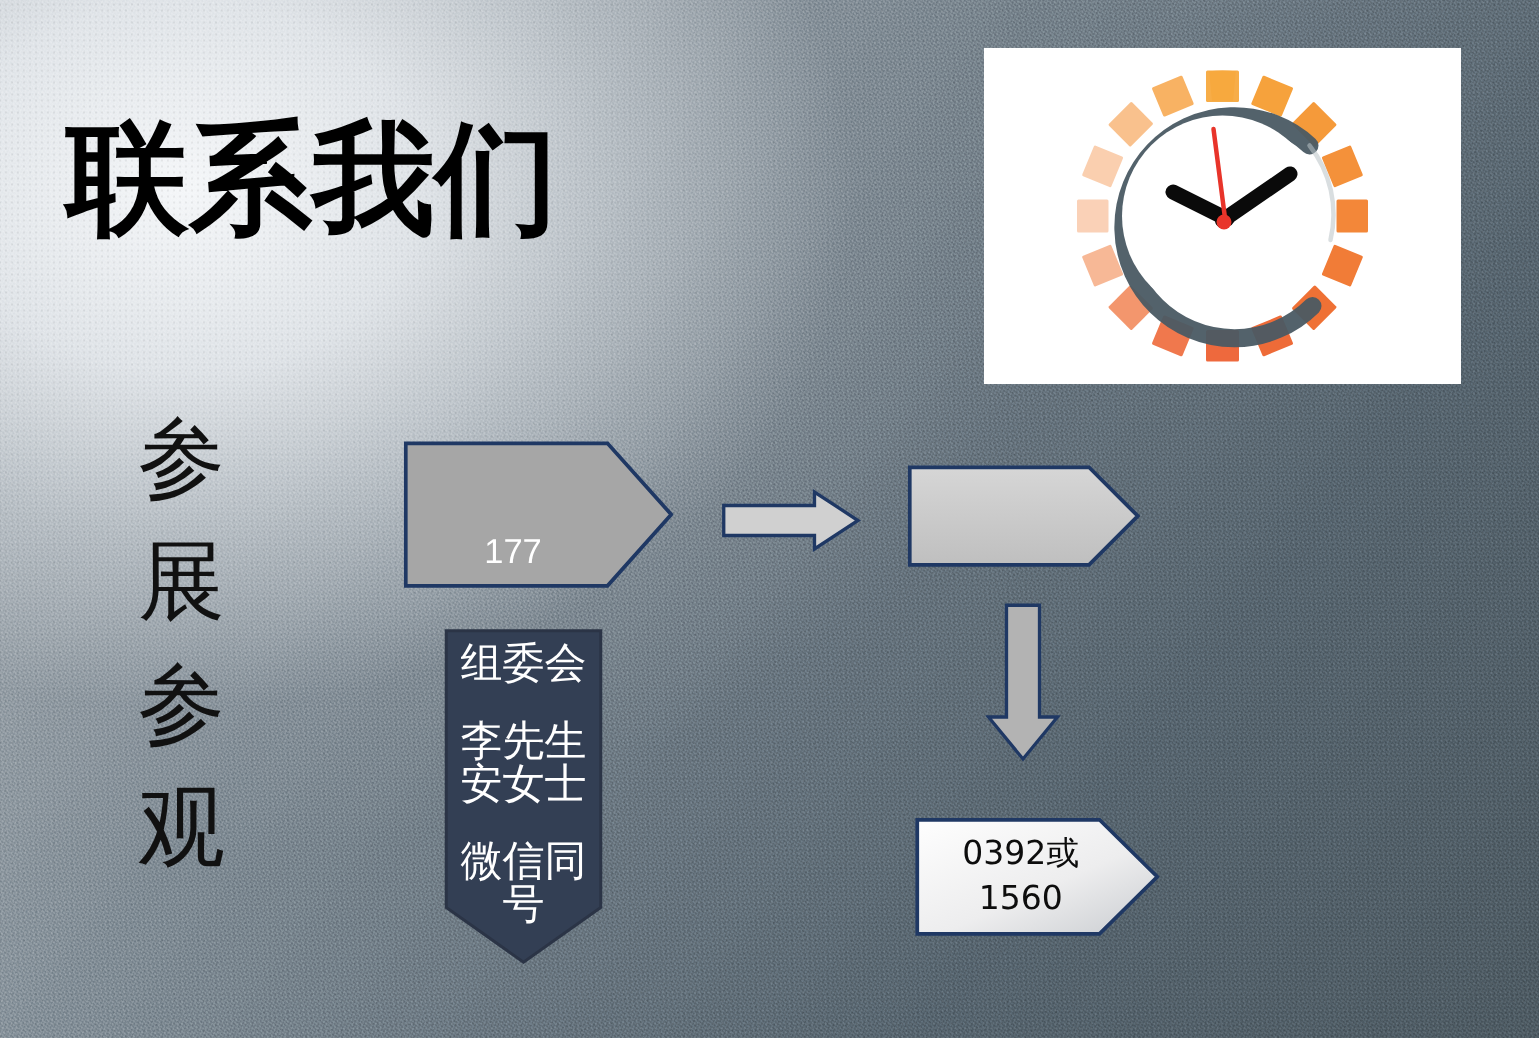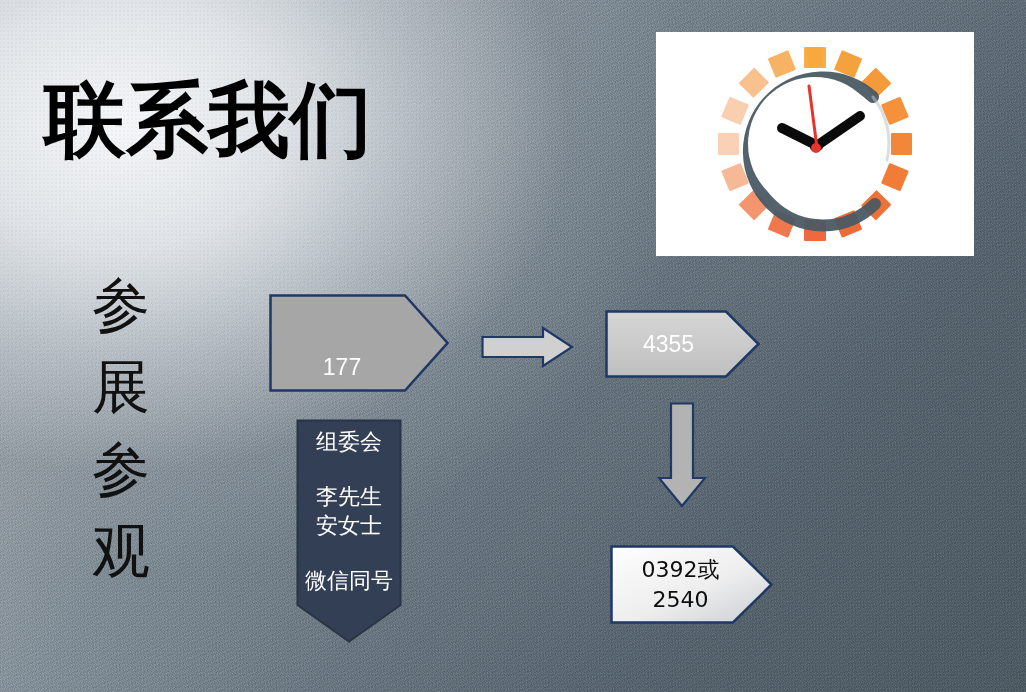--- a/index.html
+++ b/index.html
@@ -133,21 +133,21 @@
   #chevron-4355 .shape-label {
     right: 28px;
     font-size: 23px;
     color: #ffffff;
   }
 
   
   #banner-contact { left: 296px; top: 419px; width: 106px; height: 224px; }
   #banner-contact .shape-label {
     bottom: 26px;
-    font-size: 22px;
+    font-size: 28px;
     line-height: 29px;
     color: #ffffff;
     font-family: "DejaVu Sans", "Liberation Sans", sans-serif;
     justify-content: flex-start;
     padding-top: 8px;
   }
   #banner-contact .blk { display: block; text-align: center; }
   #banner-contact .gap { height: 26px; }
 
   
@@ -278,21 +278,20 @@
   <div class="shape" id="chevron-4355">
     <svg width="155" height="68" viewBox="0 0 155 68">
       <defs>
         <linearGradient id="g4355" x1="0" y1="0" x2="0" y2="1">
           <stop offset="0%" stop-color="#d6d6d6"></stop>
           <stop offset="100%" stop-color="#bfbfbf"></stop>
         </linearGradient>
       </defs>
       <polygon points="1.5,1.5 121,1.5 153.5,34 121,66.5 1.5,66.5" fill="url(#g4355)" stroke="#1f3864" stroke-width="2.5"></polygon>
     </svg>
-    <div class="shape-label">4355</div>
   </div>
 
   <div class="shape" id="banner-contact">
     <svg width="106" height="224" viewBox="0 0 106 224">
       <polygon points="1.5,1.5 104.5,1.5 104.5,186 53,222.5 1.5,186" fill="#333f54" stroke="#2b3446" stroke-width="2"></polygon>
     </svg>
     <div class="shape-label">
       <span class="blk">组委会</span>
       <span class="gap"></span>
       <span class="blk">李先生</span>
@@ -314,17 +313,17 @@
         <linearGradient id="gphone" x1="0.08" y1="0" x2="1" y2="1">
           <stop offset="0%" stop-color="#fdfdfd"></stop>
           <stop offset="55%" stop-color="#ededee"></stop>
           <stop offset="100%" stop-color="#c9ccd0"></stop>
         </linearGradient>
       </defs>
       <polygon points="1.5,1.5 123,1.5 161.5,39.5 123,77.5 1.5,77.5" fill="url(#gphone)" stroke="#1f3864" stroke-width="2.5"></polygon>
     </svg>
     <div class="shape-label">
       <span>0392或</span>
-      <span>2540</span>
+      <span>1560</span>
     </div>
   </div>
 
 </div>
 
 </body></html>

